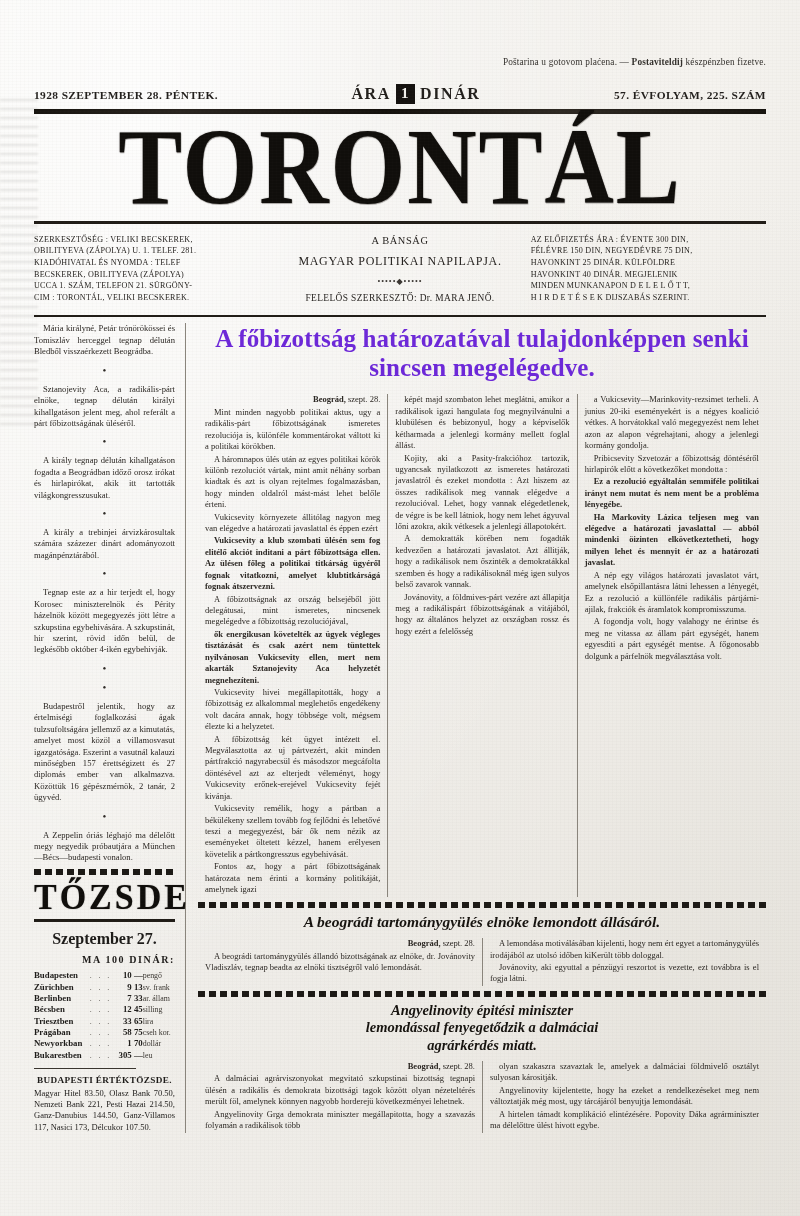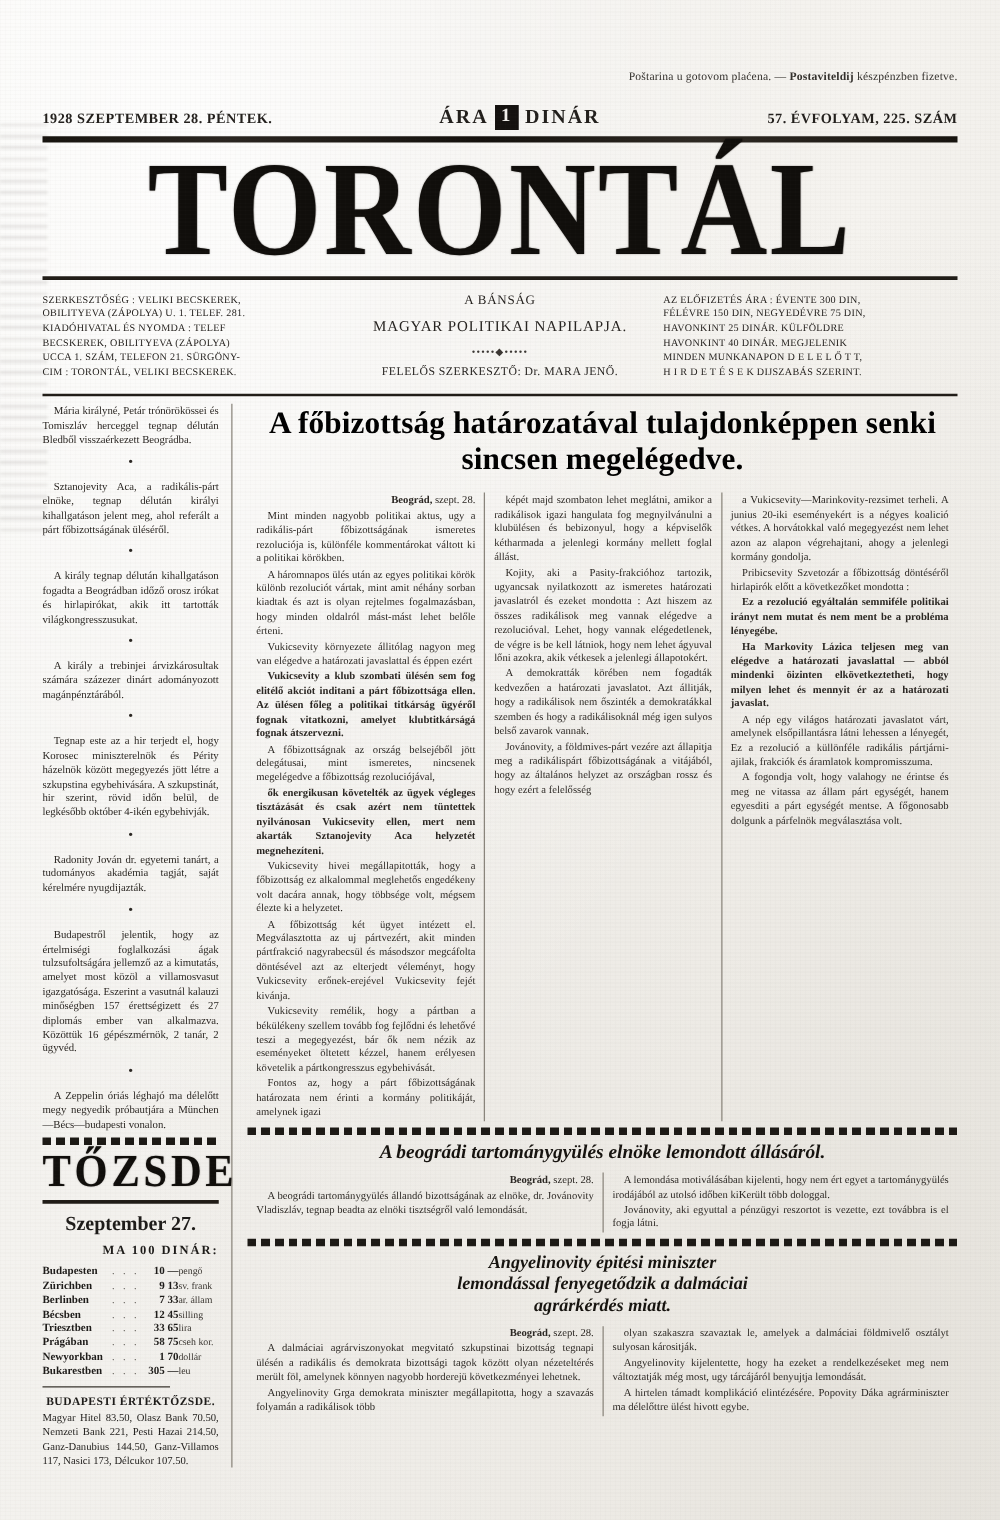--- a/index.html
+++ b/index.html
@@ -95,21 +95,21 @@
   
   .brief{
     font-size:8.6px;line-height:1.33;text-align:justify;
     text-indent:9px;color:#2a2622;margin-bottom:2px;
   }
   .sep{text-align:center;font-size:11px;line-height:1;margin:7px 0 8px;color:#2a2622;}
 
   
   .headline{
     text-align:center;font-size:25px;line-height:1.14;font-weight:bold;
-    letter-spacing:.1px;color:#000000;margin:2px 0 12px;padding:0 6px;
+    letter-spacing:.1px;color:#6d28d9;margin:2px 0 12px;padding:0 6px;
   }
 
   
   .cols3{display:flex;gap:0;}
   .artcol{
     width:33.33%;box-sizing:border-box;padding:0 7px;
     font-size:8.5px;line-height:1.345;text-align:justify;color:#2b2723;
   }
   .artcol.b2,.artcol.b3{border-left:1px solid #8a857c;}
   .artcol p{margin:0 0 1px;text-indent:9px;}
@@ -212,21 +212,20 @@
           <div class="brief">Mária királyné, Petár trónörökössei és Tomiszláv herceggel tegnap délután Bledből visszaérkezett Beográdba.</div>
           <div class="sep">•</div>
           <div class="brief">Sztanojevity Aca, a radikális-párt elnöke, tegnap délután királyi kihallgatáson jelent meg, ahol referált a párt főbizottságának üléséről.</div>
           <div class="sep">•</div>
           <div class="brief">A király tegnap délután kihallgatáson fogadta a Beográdban időző orosz irókat és hirlapirókat, akik itt tartották világkongresszusukat.</div>
           <div class="sep">•</div>
           <div class="brief">A király a trebinjei árvizkárosultak számára százezer dinárt adományozott magánpénztárából.</div>
           <div class="sep">•</div>
           <div class="brief">Tegnap este az a hir terjedt el, hogy Korosec miniszterelnök és Périty házelnök között megegyezés jött létre a szkupstina egybehivására. A szkupstinát, hir szerint, rövid időn belül, de legkésőbb október 4-ikén egybehivják.</div>
           <div class="sep">•</div>
-          <div class="brief">Radonity Jován dr. egyetemi tanárt, a tudományos akadémia tagját, saját kérelmére nyugdijazták.</div>
           <div class="sep">•</div>
           <div class="brief">Budapestről jelentik, hogy az értelmiségi foglalkozási ágak tulzsufoltságára jellemző az a kimutatás, amelyet most közöl a villamosvasut igazgatósága. Eszerint a vasutnál kalauzi minőségben 157 érettségizett és 27 diplomás ember van alkalmazva. Közöttük 16 gépészmérnök, 2 tanár, 2 ügyvéd.</div>
           <div class="sep">•</div>
           <div class="brief">A Zeppelin óriás léghajó ma délelőtt megy negyedik próbautjára a München—Bécs—budapesti vonalon.</div>
         </div>
 
       <div class="rule-dot"></div>
       <div class="tozsde">TŐZSDE</div>
       <div class="rule-med"></div>
       <div class="tz-date">Szeptember 27.</div>

